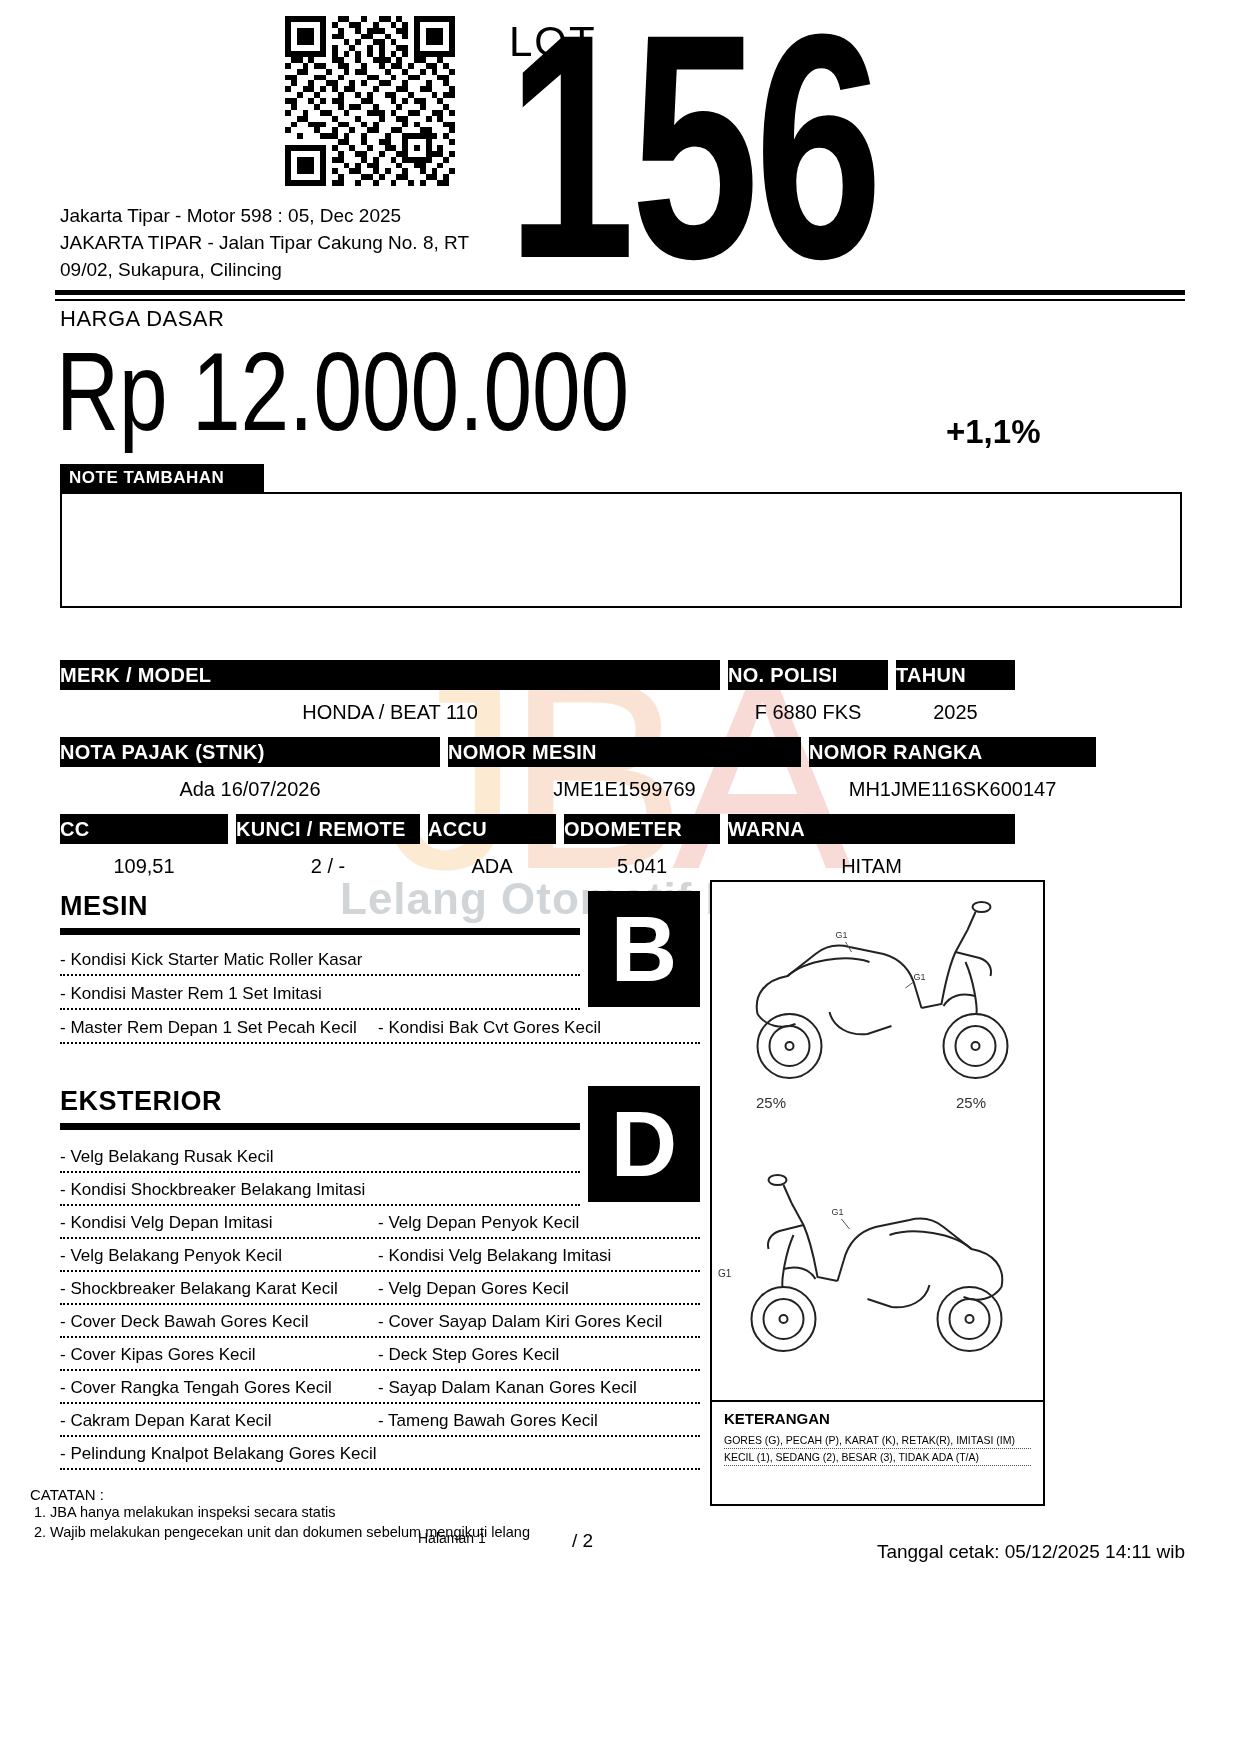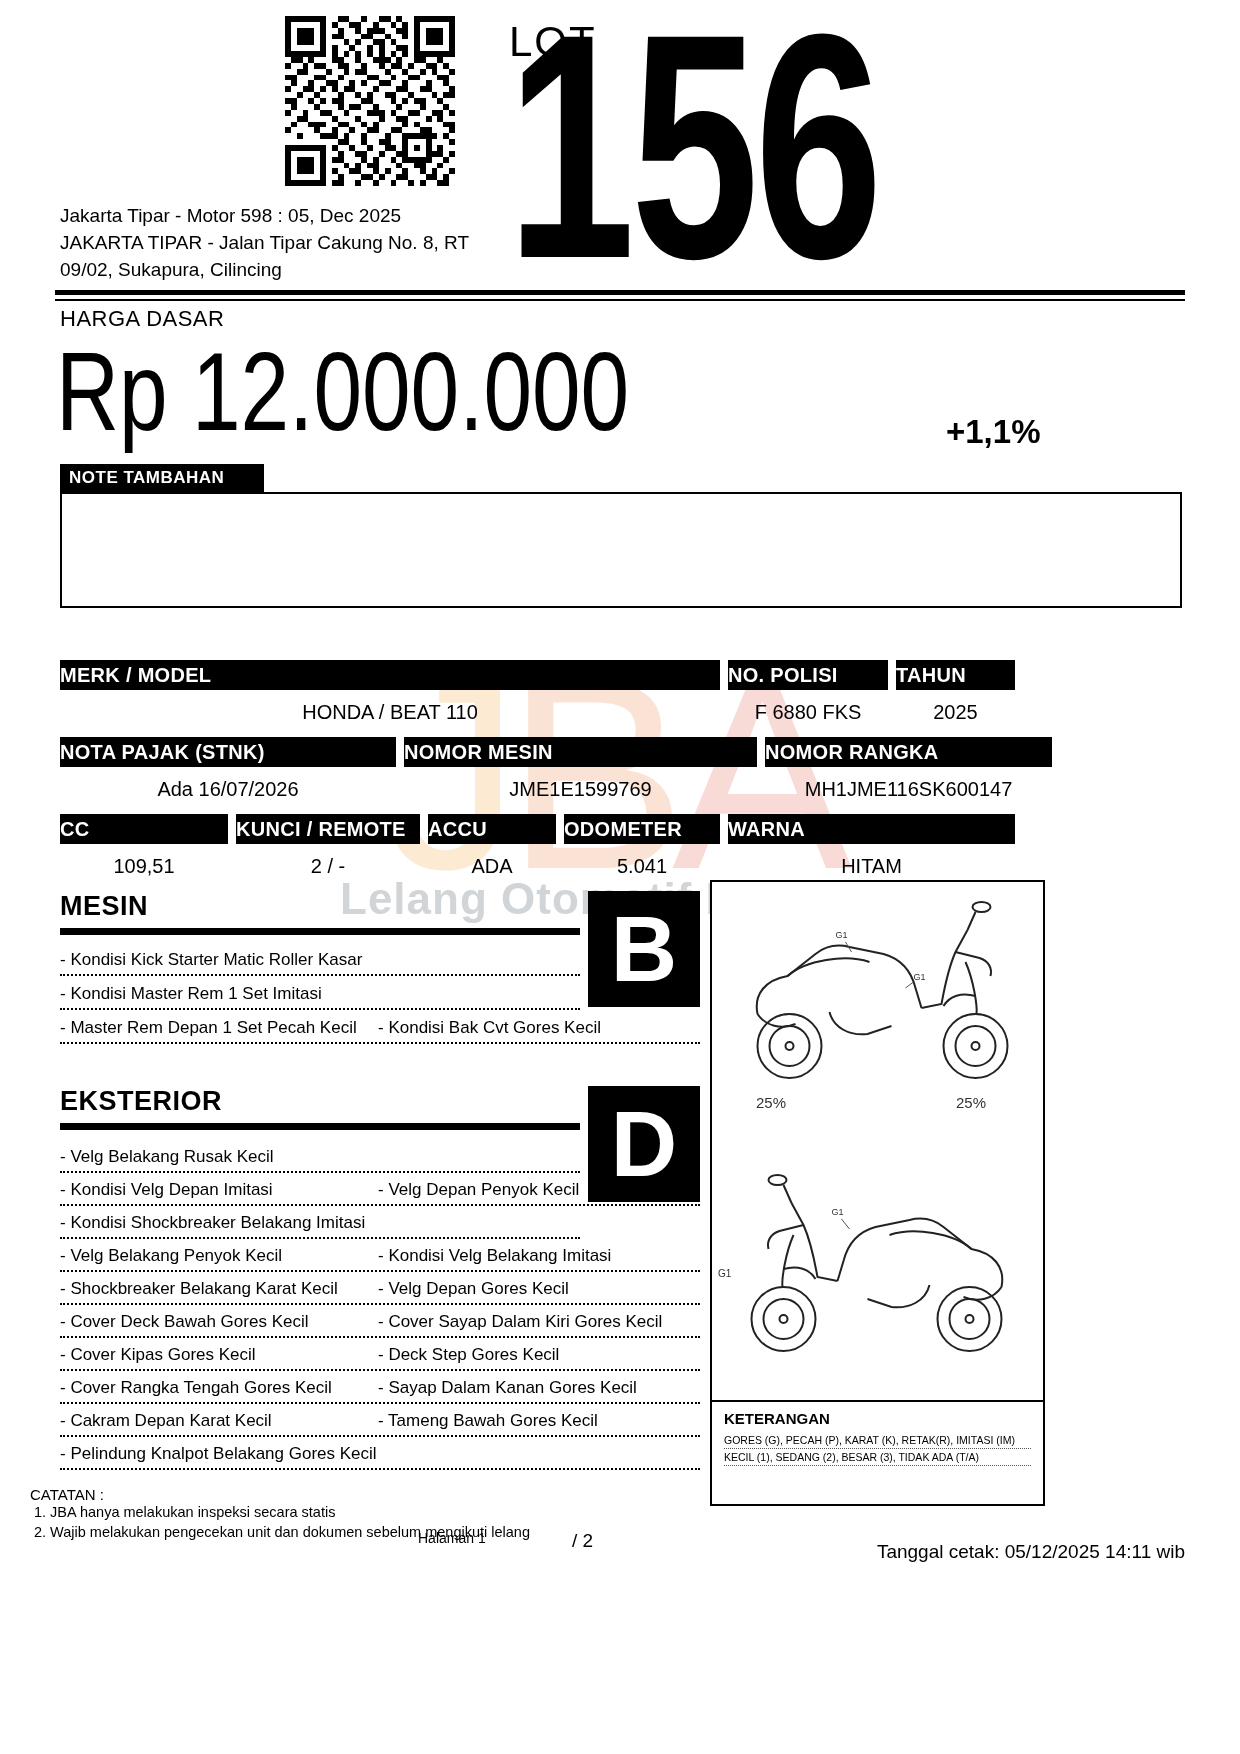--- a/index.html
+++ b/index.html
@@ -32,21 +32,21 @@
   .note-label{left:60px;top:464px;background:#000;color:#fff;font-size:17px;font-weight:bold;
               padding:4px 40px 5px 9px;letter-spacing:.5px}
   .note-box{left:60px;top:492px;width:1122px;height:116px;border:2px solid #000;background:transparent}
 
   
   .spec-row{left:60px;display:flex;gap:8px}
   .hcell{background:#000;color:#fff;font-weight:bold;font-size:20px;text-align:left;
          height:30px;line-height:30px;letter-spacing:.3px}
   .vcell{font-size:20px;text-align:center;height:36px;line-height:36px}
   .w-mm{width:660px}.w-pol{width:160px}.w-thn{width:119px}
-  .w-pjk{width:336px}.w-msn{width:353px}.w-rgk{width:287px}
+  .w-pjk{width:380px}.w-msn{width:353px}.w-rgk{width:287px}
   .w-cc{width:168px}.w-kun{width:184px}.w-acc{width:128px}.w-odo{width:156px}.w-wrn{width:287px}
 
   
   .section-title{font-size:27px;font-weight:bold;letter-spacing:.5px}
   .title-bar{height:7px;background:#000}
   .grade-box{width:112px;height:116px;background:#000;color:#fff;display:flex;
              align-items:center;justify-content:center;font-size:92px;font-weight:bold}
   .defect-list{width:640px}
   .defect-row{display:flex;align-items:flex-end;border-bottom:2px dotted #000;
               height:34px;padding-bottom:4px;font-size:17px;width:640px}
@@ -197,27 +197,27 @@
   <div class="abs section-title" style="left:60px;top:1086px">EKSTERIOR</div>
   <div class="abs title-bar" style="left:60px;top:1123px;width:520px"></div>
   <div class="abs grade-box" style="left:588px;top:1086px">
     <span>D</span>
   </div>
   <div class="abs defect-list" style="left:60px;top:1140px">
     <div class="defect-row h33 short">
       <span class="dl">- Velg Belakang Rusak Kecil</span>
       <span class="dr"></span>
     </div>
+    <div class="defect-row h33 short">
+      <span class="dl">- Kondisi Shockbreaker Belakang Imitasi</span>
+      <span class="dr"></span>
+    </div>
     <div class="defect-row h33">
       <span class="dl">- Kondisi Velg Depan Imitasi</span>
       <span class="dr">- Velg Depan Penyok Kecil</span>
-    </div>
-    <div class="defect-row h33 short">
-      <span class="dl">- Kondisi Shockbreaker Belakang Imitasi</span>
-      <span class="dr"></span>
     </div>
     <div class="defect-row h33">
       <span class="dl">- Velg Belakang Penyok Kecil</span>
       <span class="dr">- Kondisi Velg Belakang Imitasi</span>
     </div>
     <div class="defect-row h33">
       <span class="dl">- Shockbreaker Belakang Karat Kecil</span>
       <span class="dr">- Velg Depan Gores Kecil</span>
     </div>
     <div class="defect-row h33">

